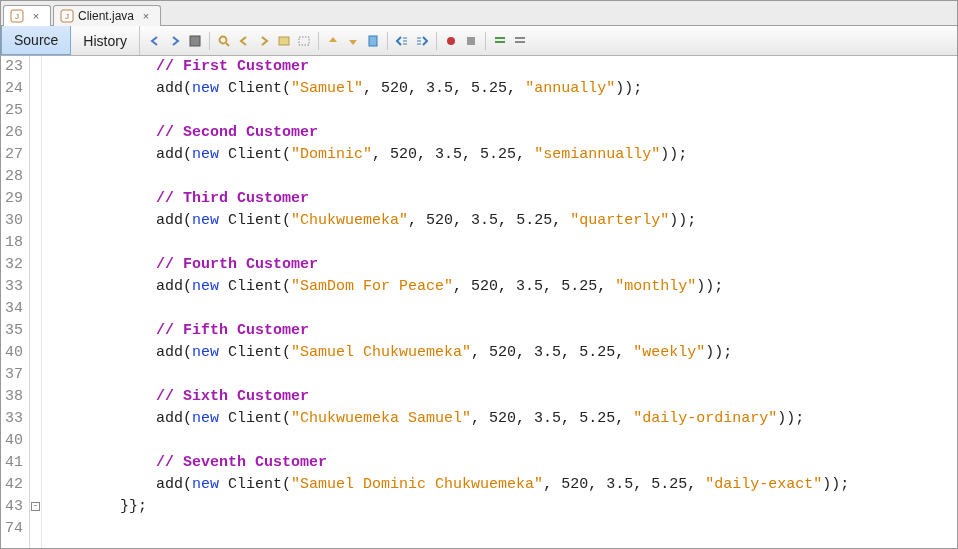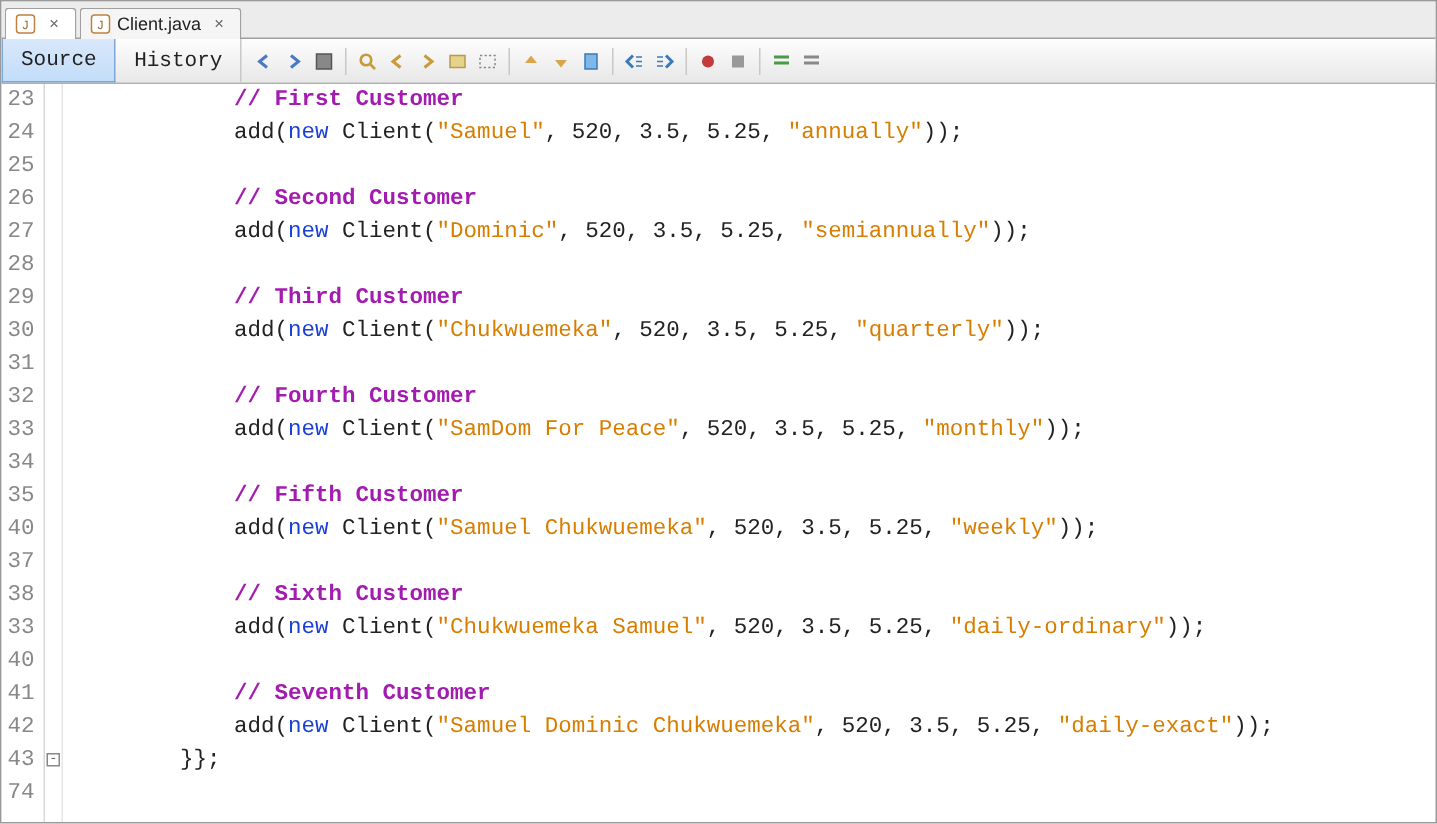--- a/index.html
+++ b/index.html
@@ -57,21 +57,21 @@
   .subbar {
     display: flex;
     align-items: center;
     background: linear-gradient(#fdfdfd, #e8e8e8);
     border-bottom: 1px solid #b0b0b0;
     height: 30px;
   }
   .subtab {
     padding: 5px 12px;
     font-size: 14px;
-    font-family: Liberation Mono, monospace;
+    font-family: Liberation Sans, sans-serif;
     color: #222;
     border-right: 1px solid #c8c8c8;
     background: transparent;
     cursor: pointer;
     height: 100%;
     display: flex;
     align-items: center;
   }
   .subtab.active {
     background: linear-gradient(#d9e8fb, #c3ddf9);
@@ -274,21 +274,21 @@
 <div class="editor">
   <div class="gutter" id="gutter">
       <div class="ln">23</div>
       <div class="ln">24</div>
       <div class="ln">25</div>
       <div class="ln">26</div>
       <div class="ln">27</div>
       <div class="ln">28</div>
       <div class="ln">29</div>
       <div class="ln">30</div>
-      <div class="ln">31</div>
+      <div class="ln">18</div>
       <div class="ln">32</div>
       <div class="ln">33</div>
       <div class="ln">34</div>
       <div class="ln">35</div>
       <div class="ln">40</div>
       <div class="ln">37</div>
       <div class="ln">38</div>
       <div class="ln">33</div>
       <div class="ln">40</div>
       <div class="ln">41</div>

